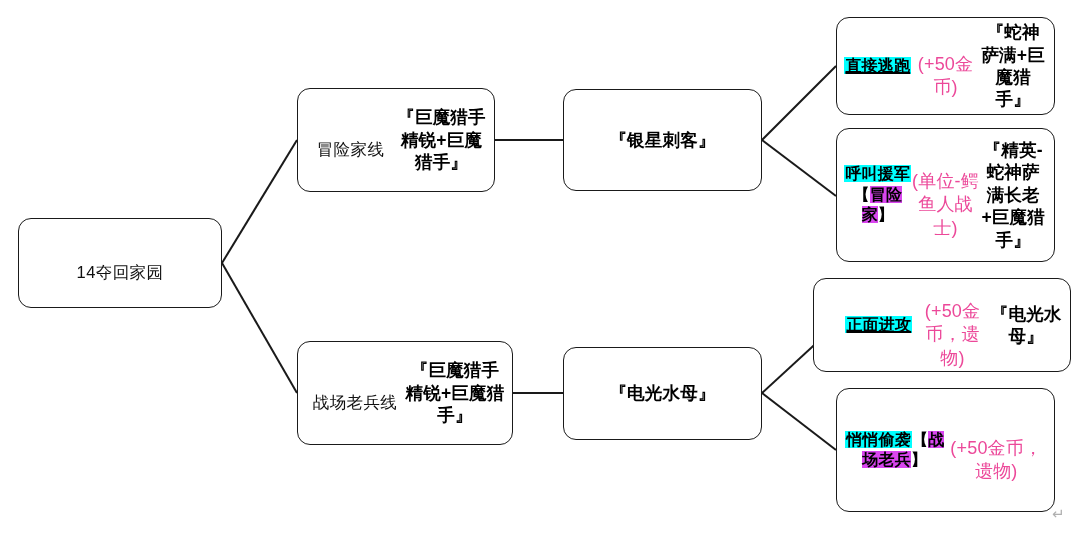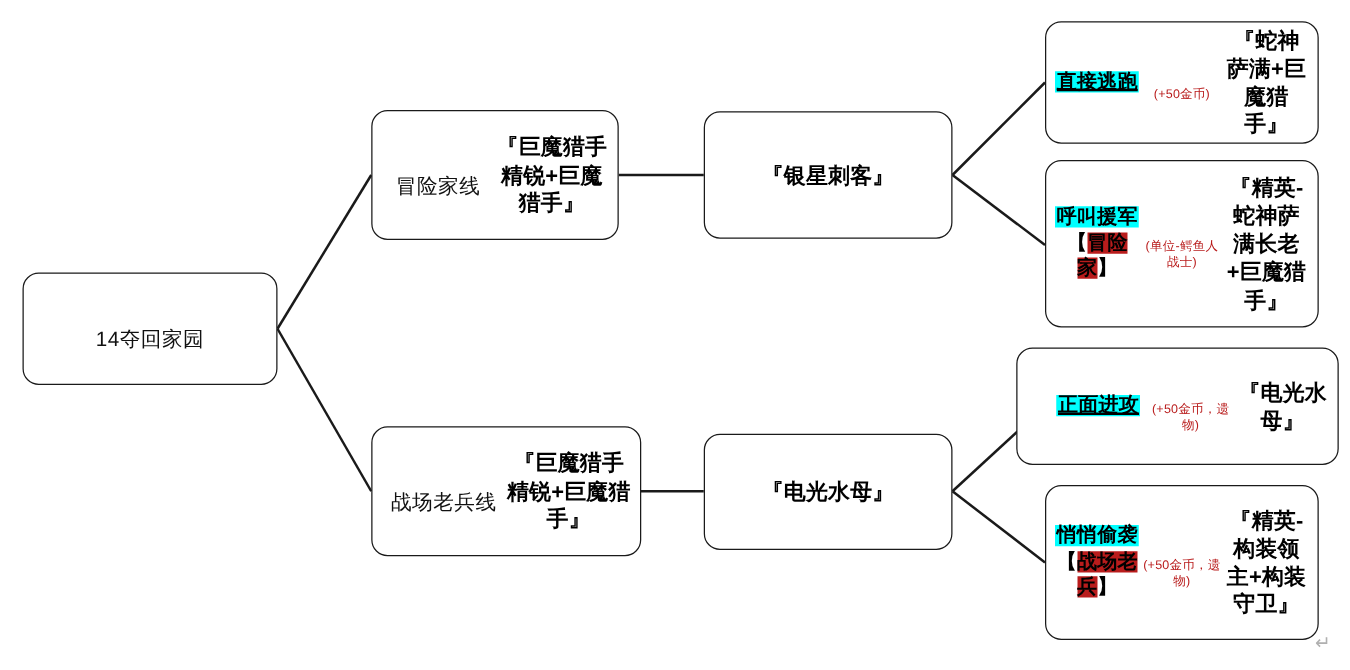--- a/index.html
+++ b/index.html
@@ -51,23 +51,23 @@
     color: #111111;
     margin-top: 20px;
   }
   .ln-main {
     font-size: 17.5px;
     font-weight: 700;
     letter-spacing: 0.2px;
     color: #000000;
   }
   .ln-sub {
-    font-size: 10px;
+    font-size: 18px;
     font-weight: 400;
-    color: #b91c1c;
+    color: #ec4899;
     letter-spacing: 0.2px;
     margin-top: 20px;
   }
   .ln-choice {
     font-size: 16px;
     font-weight: 700;
     letter-spacing: 0.2px;
   }
   .hl-cyan {
     background: #00ffff;
@@ -75,21 +75,21 @@
     text-decoration: underline;
     text-decoration-thickness: 1.5px;
     padding: 0 1px;
   }
   .hl-cyan-nu {
     background: #00ffff;
     color: #000000;
     padding: 0 1px;
   }
   .hl-green {
-    background: #b91c1c;
+    background: #d946ef;
     color: #000000;
     padding: 0 0;
   }
   .brk {
     color: #000000;
   }
   .pilcrow {
     position: absolute;
     font-size: 15px;
     color: #b0b0b0;
@@ -164,18 +164,17 @@
     </span>
     <span class="ln ln-sub">(+50金币，遗物)</span>
     <span class="ln ln-main">『电光水母』</span>
   </div>
 
   <div class="node" style="left:836px; top:388px; width:219px; height:124px;">
     <span class="ln ln-choice">
       <span class="hl-cyan-nu">悄悄偷袭</span><span class="brk">【</span><span class="hl-green">战场老兵</span><span class="brk">】</span>
     </span>
     <span class="ln ln-sub">(+50金币，遗物)</span>
-    <span class="ln ln-main">『精英-构装领主+构装守卫』</span>
   </div>
 
   <span class="pilcrow" style="left:1052px; top:505px;">↵</span>
 
 </div>
 
 </body></html>

